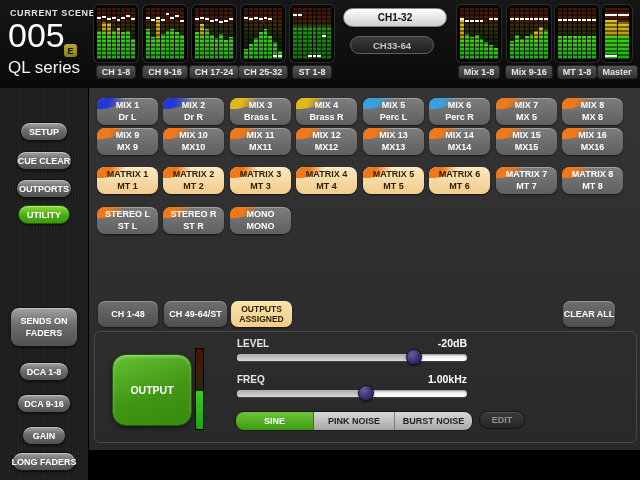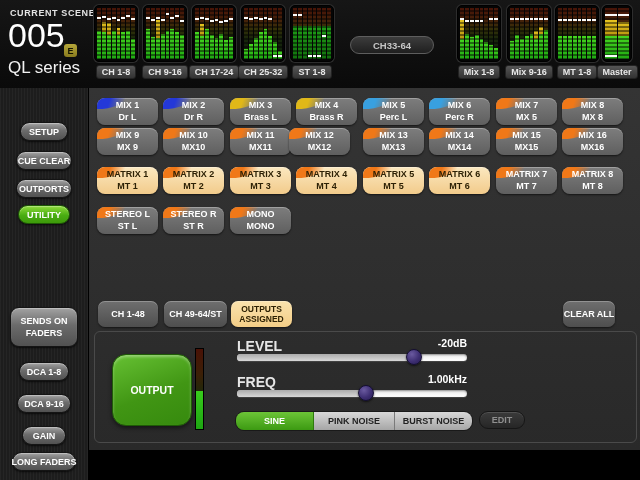--- a/index.html
+++ b/index.html
@@ -76,21 +76,21 @@
   
   #oscpanel{position:absolute;left:5px;top:243px;width:543px;height:112px;
             border:1px solid #4a4a4a;border-radius:6px;box-sizing:border-box;}
   .outputbtn{position:absolute;left:17px;top:22px;width:78px;height:70px;border-radius:14px;cursor:pointer;
              background:linear-gradient(160deg,#66c133 0%,#419614 55%,#368a0e 100%);
              border:1px solid #1f5c06;box-shadow:inset 0 2px 3px rgba(255,255,255,.35),0 2px 4px rgba(0,0,0,.5);
              color:#fff;font-size:10.5px;font-weight:bold;display:flex;align-items:center;justify-content:center;}
   .oscmeter{position:absolute;left:100px;top:16px;width:7px;height:80px;border:1px solid #000;
             background:linear-gradient(180deg,#4a1206 0%,#3c2007 32%,#23280a 52%,#132108 100%);}
   .oscmeter .fill{position:absolute;bottom:0;left:0;right:0;background:linear-gradient(#38cc1c,#1da512);}
-  .osclabel{position:absolute;left:142px;font-size:14px;font-weight:bold;color:#e6e6e6;}
+  .osclabel{position:absolute;left:142px;font-size:10px;font-weight:bold;color:#e6e6e6;}
   .oscvalue{position:absolute;left:142px;width:230px;text-align:right;font-size:10.5px;font-weight:bold;color:#fff;}
   .slider{position:absolute;left:142px;width:230px;height:16px;cursor:pointer;}
   .track{position:absolute;top:5px;left:0;right:0;height:7px;border-radius:4px;
          background:linear-gradient(#eaeaea,#fff);
          box-shadow:0 1px 1px rgba(255,255,255,.12),inset 0 1px 2px rgba(0,0,0,.4);}
   .trackfill{height:100%;border-radius:4px 0 0 4px;background:linear-gradient(#ababab,#d8d8d8);}
   .knob{position:absolute;top:0;width:16px;height:16px;border-radius:50%;transform:translateX(-50%);
         background:radial-gradient(circle at 35% 30%,#6a5aa0,#3e2f73 55%,#281d52);
         border:1px solid #140e33;box-sizing:border-box;box-shadow:0 1px 2px rgba(0,0,0,.6);cursor:pointer;}
   .waverow{position:absolute;left:140px;top:79px;display:flex;height:18px;border-radius:9px;
@@ -115,20 +115,21 @@
 </head>
 <body>
 
 <div id="app">
 
   <div id="topbar">
     <div class="scene-label">CURRENT SCENE</div>
     <div class="scene-number">005</div>
     <div class="scene-edit">E</div>
     <div class="scene-model">QL series</div>
+    <div class="bank bank1">CH1-32</div>
     <div class="bank bank2">CH33-64</div>
   <div class="mblock" style="left: 94px; width: 44px;">
         <div class="mbox">
           <div class="mbar">
             <div class="mg" style="height: 55%;"></div>
             <div class="mt" style="bottom: calc(80% - 1px);"></div>
           </div>
           <div class="mbar">
             <div class="mg" style="height: 52%;"></div>
             <div class="my" style="bottom: 52%; height: 20%;"></div>
@@ -504,21 +505,21 @@
         <div class="gbtn" style="left: 74px; top: 40px;">
           <div class="swoosh" style="background: linear-gradient(110deg, rgb(240, 120, 24) 40%, rgba(0, 0, 0, 0) 85%);"></div>
           <div class="gl">MIX 10</div>
           <div class="gl">MX10</div>
         </div>
         <div class="gbtn" style="left: 141px; top: 40px;">
           <div class="swoosh" style="background: linear-gradient(110deg, rgb(240, 120, 24) 40%, rgba(0, 0, 0, 0) 85%);"></div>
           <div class="gl">MIX 11</div>
           <div class="gl">MX11</div>
         </div>
-        <div class="gbtn" style="left: 200px; top: 40px;">
+        <div class="gbtn" style="left: 207px; top: 40px;">
           <div class="swoosh" style="background: linear-gradient(110deg, rgb(240, 120, 24) 40%, rgba(0, 0, 0, 0) 85%);"></div>
           <div class="gl">MIX 12</div>
           <div class="gl">MX12</div>
         </div>
         <div class="gbtn" style="left: 274px; top: 40px;">
           <div class="swoosh" style="background: linear-gradient(110deg, rgb(240, 120, 24) 40%, rgba(0, 0, 0, 0) 85%);"></div>
           <div class="gl">MIX 13</div>
           <div class="gl">MX13</div>
         </div>
         <div class="gbtn" style="left: 340px; top: 40px;">

